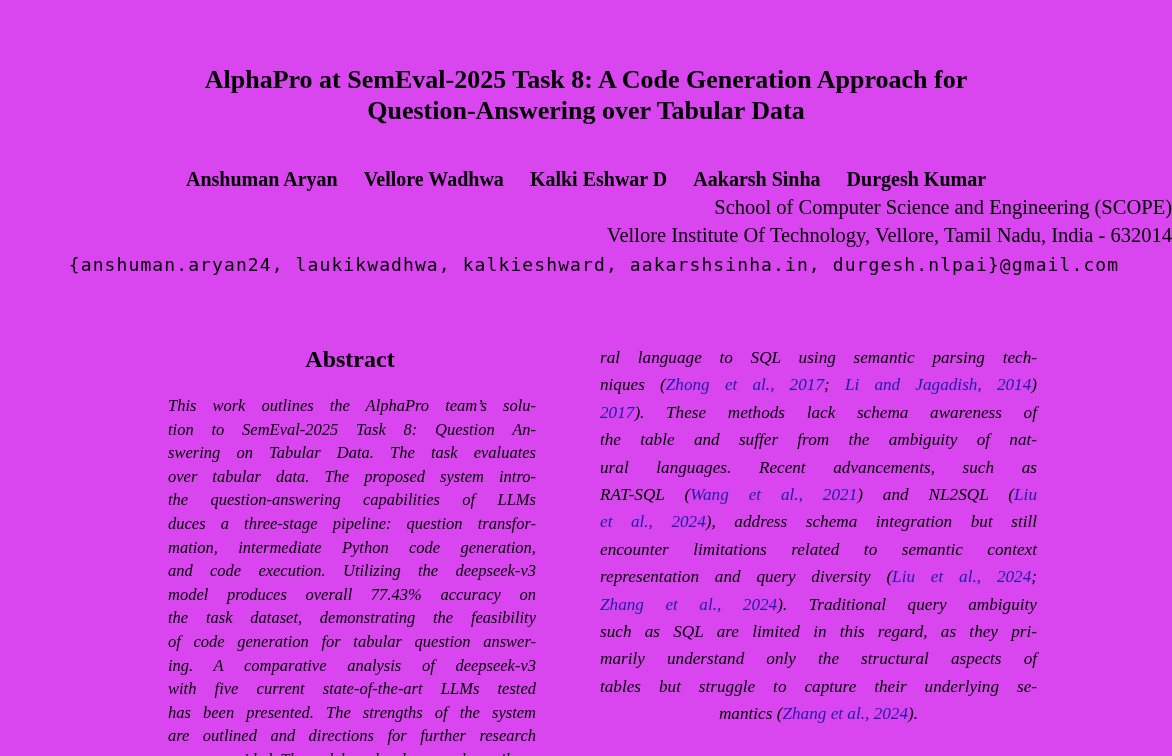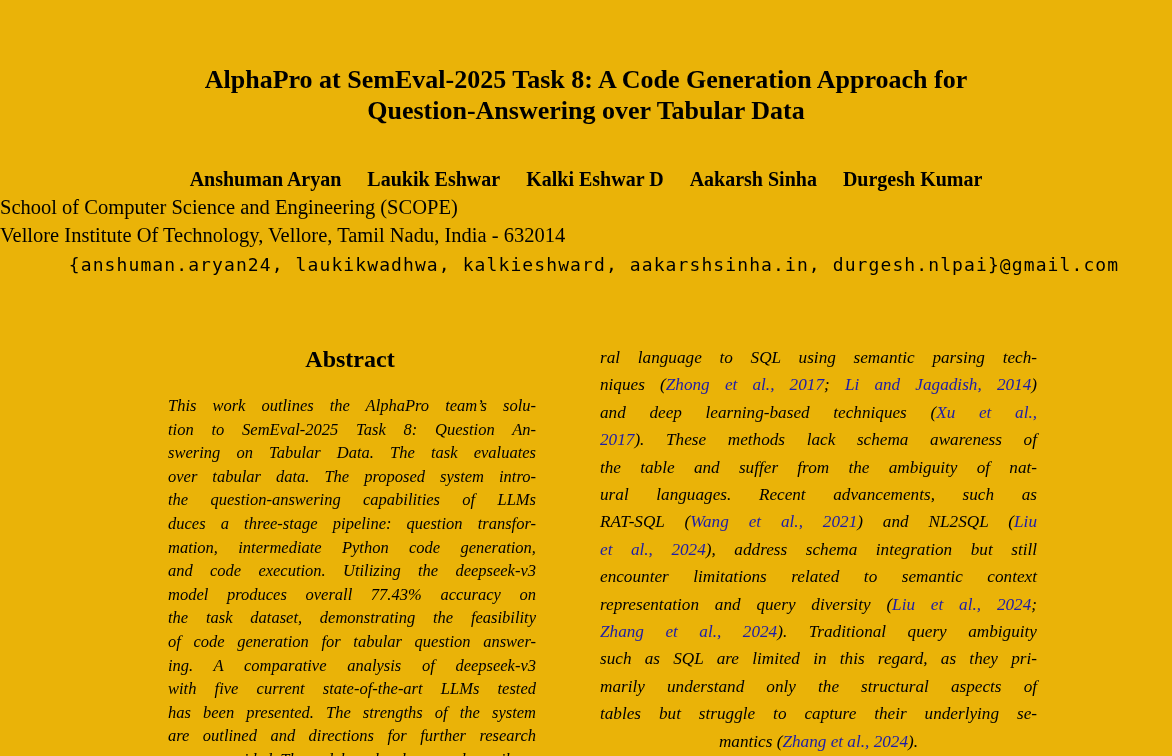--- a/index.html
+++ b/index.html
@@ -4,21 +4,21 @@
 <style>
   html, body {
     margin: 0; padding: 0;
     width: 1172px; height: 756px;
     background: #ffffff;
     overflow: hidden;
   }
   .page {
     position: relative;
     width: 1172px; height: 756px;
-    background: #eab308;
+    background: #d946ef;
     font-family: "Liberation Serif", serif;
     color: #000000;
     overflow: hidden;
   }
   .title {
     position: absolute; top: 64px; left: 0; width: 100%;
     text-align: center;
     font-weight: bold;
     font-size: 26px;
     line-height: 31px;
@@ -27,21 +27,21 @@
     position: absolute; top: 167px; left: 0; width: 100%;
     text-align: center;
     font-weight: bold;
     font-size: 20px;
     line-height: 24px;
     white-space: nowrap;
   }
   .author-name { margin: 0 13px; font-family: Liberation Serif, serif; }
   .affil {
     position: absolute; left: 0; width: 100%;
-    text-align: left;
+    text-align: right;
     font-size: 20.5px;
     line-height: 24px;
   }
   .affil1 { top: 195px; }
   .affil2 { top: 223px; }
   .email {
     position: absolute; top: 254px; left: 8px; width: 100%;
     text-align: center;
     font-family: "DejaVu Sans Mono", monospace;
     font-size: 18px;
@@ -80,21 +80,21 @@
 </head>
 <body>
 
 <div class="page">
 
   <div class="title">
     <div>AlphaPro at SemEval-2025 Task 8: A Code Generation Approach for</div>
     <div>Question-Answering over Tabular Data</div>
   </div>
 
-  <div class="authors" id="authors-row"><span class="author-name">Anshuman Aryan</span><span class="author-name">Laukik Eshwar</span><span class="author-name">Kalki Eshwar D</span><span class="author-name">Aakarsh Sinha</span><span class="author-name">Durgesh Kumar</span></div>
+  <div class="authors" id="authors-row"><span class="author-name">Anshuman Aryan</span><span class="author-name">Vellore Wadhwa</span><span class="author-name">Kalki Eshwar D</span><span class="author-name">Aakarsh Sinha</span><span class="author-name">Durgesh Kumar</span></div>
 
   <div class="affil affil1">School of Computer Science and Engineering (SCOPE)</div>
   <div class="affil affil2">Vellore Institute Of Technology, Vellore, Tamil Nadu, India - 632014</div>
 
   <div class="email">{anshuman.aryan24, laukikwadhwa, kalkieshward, aakarshsinha.in, durgesh.nlpai}@gmail.com</div>
 
   <div class="abs-heading">Abstract</div>
   <div class="abs-body" id="abstract-body">
       <div class="tline">This work outlines the AlphaPro team’s solu-</div>
       <div class="tline">tion to SemEval-2025 Task 8: Question An-</div>
@@ -110,21 +110,20 @@
       <div class="tline">ing. A comparative analysis of deepseek-v3</div>
       <div class="tline">with five current state-of-the-art LLMs tested</div>
       <div class="tline">has been presented. The strengths of the system</div>
       <div class="tline">are outlined and directions for further research</div>
       <div class="tline last">are provided. The codebase has been made avail-</div>
     </div>
 
   <div class="right-col" id="right-col">
       <div class="tline"><span>ral language to SQL using semantic parsing tech-</span></div>
       <div class="tline"><span>niques (</span><span class="cite">Zhong et al., 2017</span><span>; </span><span class="cite">Li and Jagadish, 2014</span><span>)</span></div>
-      <div class="tline"><span>and deep learning-based techniques (</span><span class="cite">Xu et al.,</span></div>
       <div class="tline"><span class="cite">2017</span><span>). These methods lack schema awareness of</span></div>
       <div class="tline"><span>the table and suffer from the ambiguity of nat-</span></div>
       <div class="tline"><span>ural languages. Recent advancements, such as</span></div>
       <div class="tline"><span>RAT-SQL (</span><span class="cite">Wang et al., 2021</span><span>) and NL2SQL (</span><span class="cite">Liu</span></div>
       <div class="tline"><span class="cite">et al., 2024</span><span>), address schema integration but still</span></div>
       <div class="tline"><span>encounter limitations related to semantic context</span></div>
       <div class="tline"><span>representation and query diversity (</span><span class="cite">Liu et al., 2024</span><span>;</span></div>
       <div class="tline"><span class="cite">Zhang et al., 2024</span><span>). Traditional query ambiguity</span></div>
       <div class="tline"><span>such as SQL are limited in this regard, as they pri-</span></div>
       <div class="tline"><span>marily understand only the structural aspects of</span></div>

